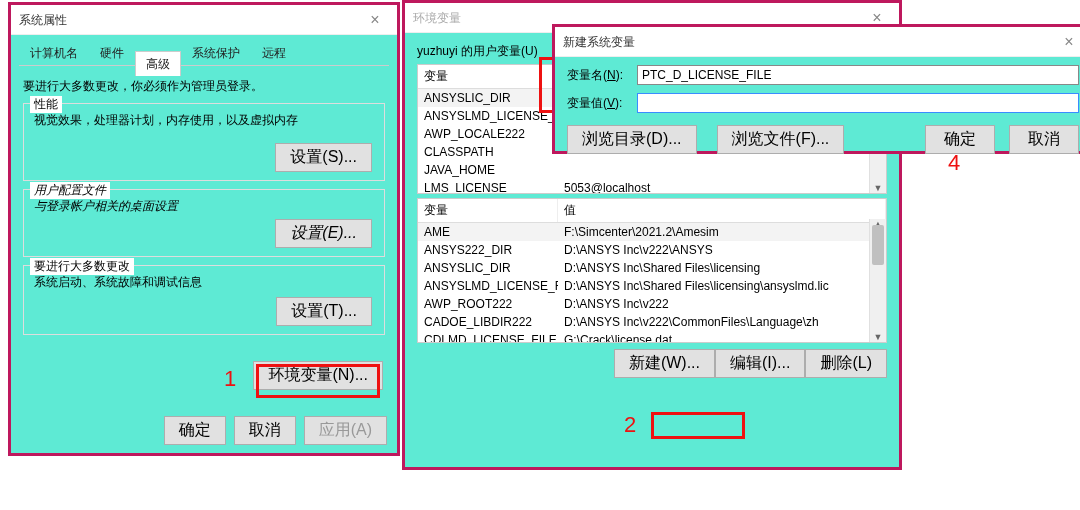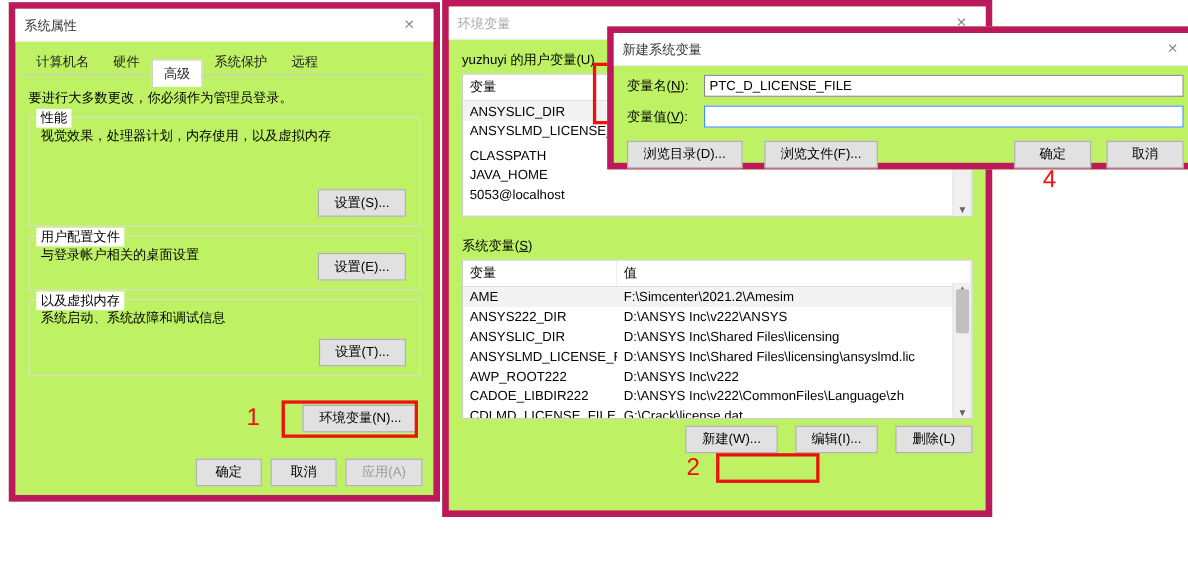--- a/index.html
+++ b/index.html
@@ -1,27 +1,27 @@
 <!DOCTYPE html>
 <html><head>
 <meta charset="utf-8">
 <style>
   * { box-sizing: border-box; margin:0; padding:0; }
   body { font-family: "Microsoft YaHei", "Segoe UI", sans-serif; font-size:12px; background:#fff; width:1080px; height:510px; position:relative; overflow:hidden; }
-  .dialog { position:absolute; background:#bef264; border:6px solid #be185d; }
+  .dialog { position:absolute; background:#5eead4; border:3px solid #be185d; }
   .title-bar { height:30px; line-height:30px; padding:0 8px; font-size:12px; color:#333; background:#fff; border-bottom:1px solid #eee; position:relative;}
   .faded { color:#aaa; }
   .close-x { position:absolute; right:8px; top:0; width:28px; text-align:center; font-size:16px; color:#888; }
   .tab-strip { display:flex; border-bottom:1px solid #ccc; margin:5px 8px 0 8px; }
   .tab { padding:4px 10px 3px; border:1px solid transparent; border-bottom:none; color:#222;}
   .tab.active { border-color:#ccc; background:#fff; position:relative; top:11px;}
   .section { margin:12px 12px 0 12px; }
   .groupbox { border:1px solid #ddd; margin:8px 12px 0 12px; padding:8px 10px 40px 10px; position:relative;}
   .groupbox .legend { position:absolute; top:-8px; left:6px; background:#fff; padding:0 4px; font-size:12px;}
-  .btn { display:inline-block; border:1px solid #adadad; background:#e1e1e1; padding:3px 14px; font-size:12px; min-width:70px; text-align:center; cursor:pointer;}
+  .btn { display:inline-block; border:1px solid #adadad; background:#e1e1e1; padding:3px 14px; font-size:16px; min-width:70px; text-align:center; cursor:pointer;}
   .btn.small { min-width:60px; }
   .btn-row-right { position:absolute; right:12px; bottom:8px; }
   .red-box { border:3px solid #e11; position:absolute; pointer-events:none; }
   .red-num { position:absolute; color:#e11; font-size:22px; font-family:Arial; }
   .env-list { border:1px solid #ccc; margin:4px 0; height:130px; overflow:hidden; background:#fff; position:relative;}
   .env-list.syslist { height:145px; }
   .env-list .hdr { display:flex; background:#fff; border-bottom:1px solid #ddd; font-size:12px;}
   .env-list .hdr span { padding:3px 6px; border-right:1px solid #eee; }
   .env-list .row { display:flex; font-size:12px; }
   .env-list .row.sel { background:#f3f3f3; }
@@ -47,34 +47,34 @@
   </div>
   <div class="tab-strip">
     <div class="tab">计算机名</div>
     <div class="tab">硬件</div>
     <div class="tab active">高级</div>
     <div class="tab">系统保护</div>
     <div class="tab">远程</div>
   </div>
   <div class="section">要进行大多数更改，你必须作为管理员登录。</div>
 
-  <div class="groupbox" style="height:100px;">
+  <div class="groupbox" style="height:78px;">
     <span class="legend">性能</span>
     <div>视觉效果，处理器计划，内存使用，以及虚拟内存</div>
     <div class="btn-row-right"><span class="btn">设置(S)...</span></div>
   </div>
 
-  <div class="groupbox" style="height:50px;">
+  <div class="groupbox" style="height:68px;font-style:italic;">
     <span class="legend">用户配置文件</span>
     <div>与登录帐户相关的桌面设置</div>
     <div class="btn-row-right"><span class="btn">设置(E)...</span></div>
   </div>
 
   <div class="groupbox" style="height:70px;">
-    <span class="legend">以及虚拟内存</span>
+    <span class="legend">要进行大多数更改</span>
     <div>系统启动、系统故障和调试信息</div>
     <div class="btn-row-right"><span class="btn">设置(T)...</span></div>
   </div>
 
   <div style="text-align:right; margin:26px 14px 0 0;">
     <span class="btn" style="min-width:96px;">环境变量(N)...</span>
   </div>
 
   <div style="position:absolute; bottom:8px; right:10px; display:flex; gap:8px;">
     <span class="btn small">确定</span>
@@ -99,43 +99,44 @@
       <div id="user-rows">
           <div class="row sel">
             <span class="col-var">ANSYSLIC_DIR</span>
             <span class="col-val"></span>
           </div>
           <div class="row">
             <span class="col-var">ANSYSLMD_LICENSE_F</span>
             <span class="col-val"></span>
           </div>
           <div class="row">
+            <span class="col-var">AWP_LOCALE222</span>
             <span class="col-val"></span>
           </div>
           <div class="row">
             <span class="col-var">CLASSPATH</span>
             <span class="col-val"></span>
           </div>
           <div class="row">
             <span class="col-var">JAVA_HOME</span>
             <span class="col-val"></span>
           </div>
           <div class="row">
+            <span class="col-var">LMS_LICENSE</span>
             <span class="col-val">5053@localhost</span>
           </div>
         </div>
       <div class="scrollbar-v">
         <span class="arrow" style="top:0;">▲</span>
         <div class="thumb"></div>
         <span class="arrow" style="bottom:0;">▼</span>
       </div>
     </div>
   </div>
 
-  <div style="margin:18px 12px 2px;">系统变量(<span class="underline">S</span>)</div>
   <div style="margin:0 12px;">
     <div class="env-list syslist">
       <div class="hdr">
         <span class="col-var">变量</span>
         <span class="col-val">值</span>
       </div>
       <div id="sys-rows">
           <div class="row sel">
             <span class="col-var">AME</span>
             <span class="col-val">F:\Simcenter\2021.2\Amesim</span>
@@ -164,21 +165,21 @@
             <span class="col-var">CDLMD_LICENSE_FILE</span>
             <span class="col-val">G:\Crack\license.dat</span>
           </div>
         </div>
       <div class="scrollbar-v">
         <span class="arrow" style="top:0;">▲</span>
         <div class="thumb" style="top:6px;"></div>
         <span class="arrow" style="bottom:0;">▼</span>
       </div>
     </div>
-    <div style="text-align:right; margin-top:6px; display:flex; gap:16px; justify-content:flex-end;">
+    <div style="text-align:right; margin-top:6px; display:flex; justify-content:flex-end;">
       <span class="btn">新建(W)...</span>
       <span class="btn">编辑(I)...</span>
       <span class="btn">删除(L)</span>
     </div>
   </div>
 </div>
 
 <div class="dialog" style="left:552px; top:24px; width:542px; height:130px; z-index:5;">
   <div class="title-bar">
     <span>新建系统变量</span>

